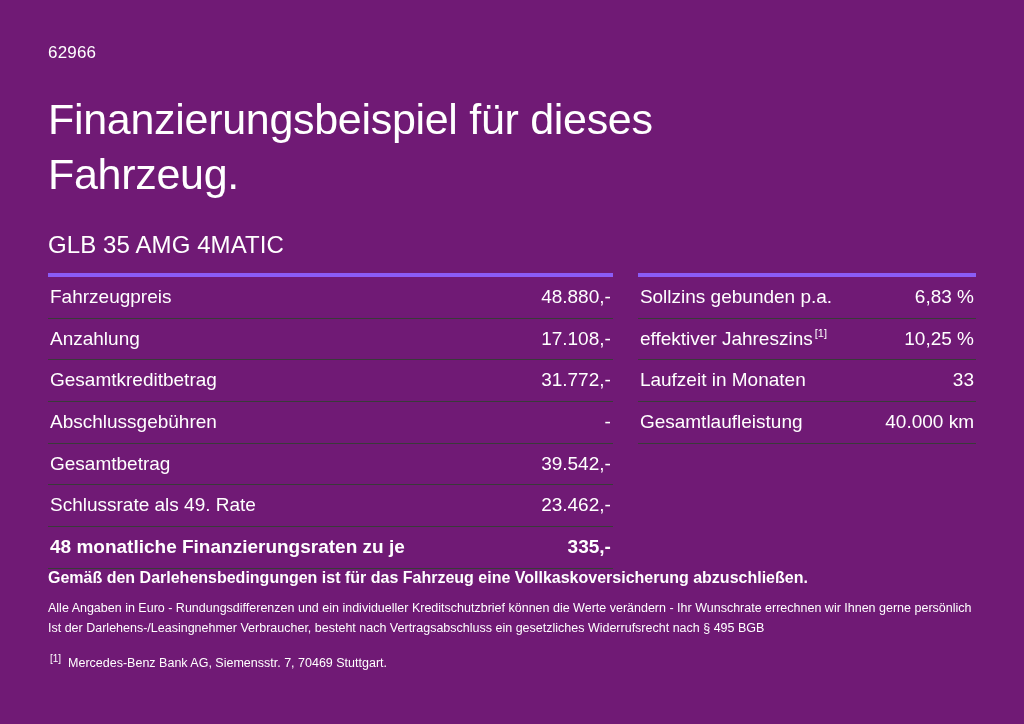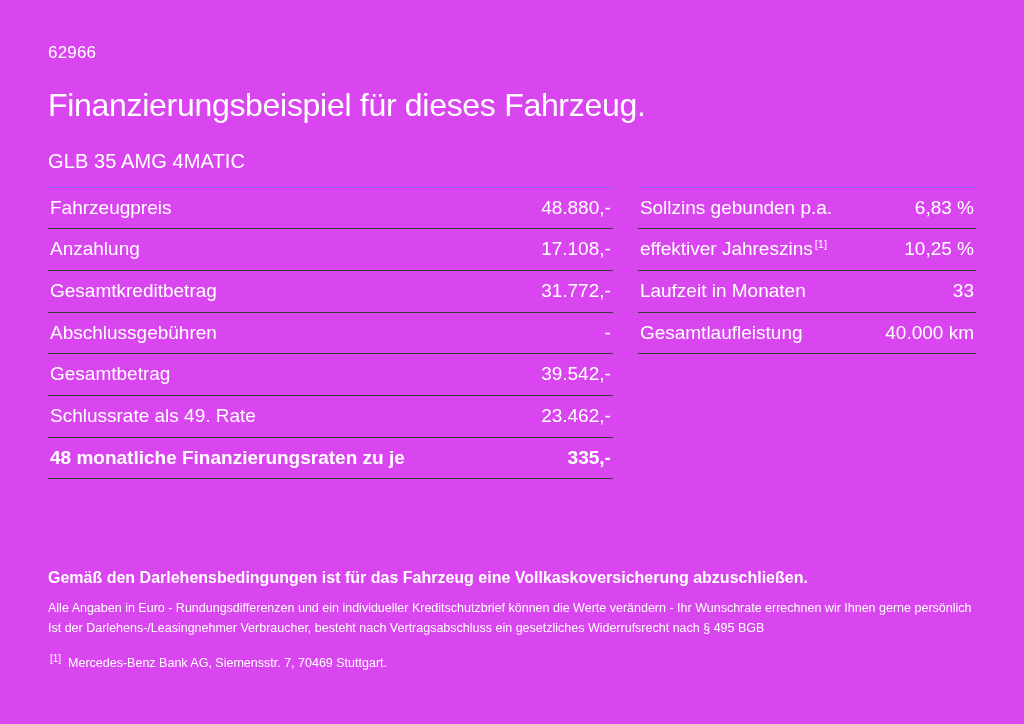--- a/index.html
+++ b/index.html
@@ -12,41 +12,41 @@
     height: 724px;
     overflow: hidden;
     font-family: "Liberation Sans", sans-serif;
     color: #ffffff;
     -webkit-font-smoothing: antialiased;
   }
   .page {
     position: relative;
     width: 1024px;
     height: 724px;
-    background: #d946ef;
+    background: #701a75;
     box-sizing: border-box;
     padding: 0 48px;
   }
   .ref-number {
     font-size: 17px;
     color: #ffffff;
     padding-top: 43px;
     line-height: 1.2;
     letter-spacing: 0.2px;
   }
   .headline {
-    font-size: 32px;
+    font-size: 43px;
     font-weight: 400;
     line-height: 1.28;
     letter-spacing: -0.3px;
     color: #ffffff;
     max-width: 700px;
   }
   .model {
-    font-size: 20px;
+    font-size: 24px;
     font-weight: 400;
     margin-top: 24px;
     letter-spacing: 0.1px;
     color: #ffffff;
   }
   .tables {
     display: flex;
     flex-direction: row;
     margin-top: 14px;
     gap: 25px;
@@ -63,21 +63,21 @@
     justify-content: space-between;
     align-items: baseline;
     border-bottom: 1px solid #3a3a3a;
     padding: 7px 2px 8px 2px;
     font-size: 19px;
     line-height: 1.35;
     color: #ffffff;
     min-height: 19px;
   }
   .row.first {
-    border-top: 1px solid #8b5cf6;
+    border-top: 4px solid #8b5cf6;
   }
   .row .label {
     text-align: left;
     white-space: nowrap;
   }
   .row .value {
     text-align: left;
     white-space: nowrap;
   }
   .row.bold {

